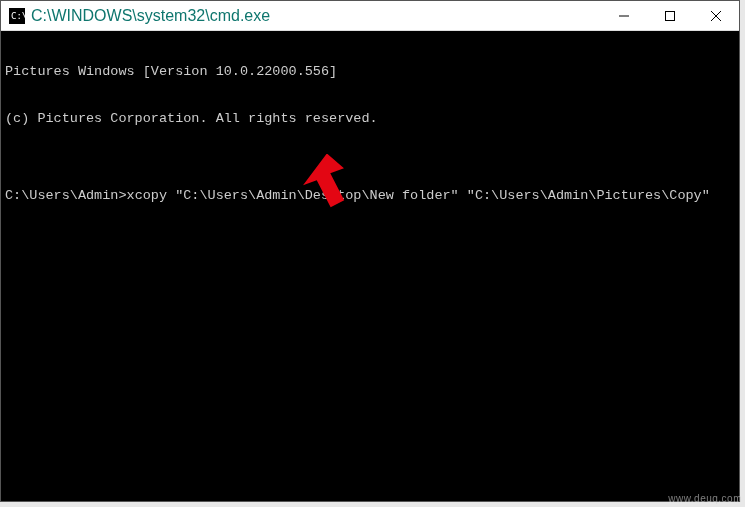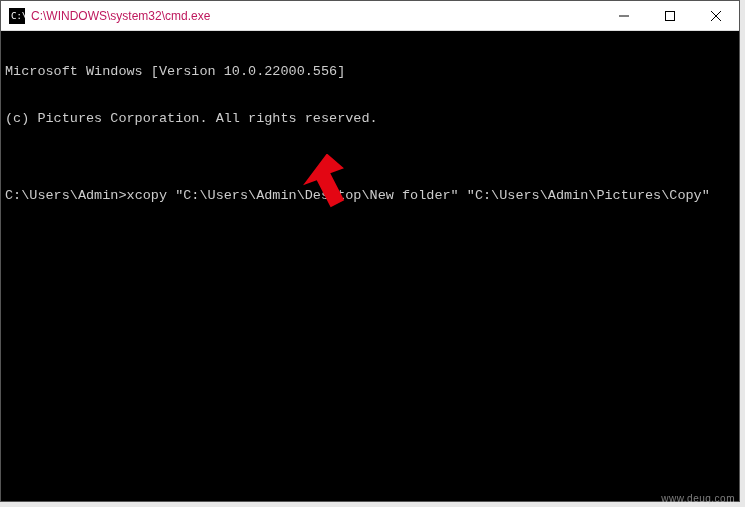--- a/index.html
+++ b/index.html
@@ -36,22 +36,22 @@
       background: #000;
       display: flex;
       align-items: center;
       justify-content: center;
       font-size: 9px;
       color: #fff;
       font-family: monospace;
     }
     .titlebar-title {
       flex: 1;
-      font-size: 12px;
-      color: #be185d;
+      font-size: 16px;
+      color: #0f766e;
     }
     .titlebar-buttons {
       display: flex;
       height: 100%;
     }
     .titlebar-btn {
       width: 46px;
       height: 100%;
       display: flex;
       align-items: center;
@@ -79,21 +79,21 @@
       position: absolute;
       top: 92px;
       left: 294px;
       width: 50px;
       height: 60px;
       pointer-events: none;
     }
     .watermark {
       position: absolute;
       bottom: 3px;
-      right: 10px;
+      right: 3px;
       font-size: 10px;
       color: #cfcfcf;
       font-family: Arial, sans-serif;
       letter-spacing: 0.5px;
       opacity: 0.6;
     }
   </style>
 </head>
 <body>
 
@@ -119,21 +119,21 @@
       </button>
       <button class="titlebar-btn close">
         <svg viewBox="0 0 10 10">
           <line x1="0" y1="0" x2="10" y2="10" stroke="#000" stroke-width="1"></line>
           <line x1="10" y1="0" x2="0" y2="10" stroke="#000" stroke-width="1"></line>
         </svg>
       </button>
     </div>
   </div>
   <div class="console">
-    <span class="console-line">Microsoft Windows [Version 10.0.22000.556]</span>
+    <span class="console-line">Pictures Windows [Version 10.0.22000.556]</span>
     <span class="console-line">(c) Pictures Corporation. All rights reserved.</span>
     <span class="console-line"></span>
     <span class="console-line"><span>C:\Users\Admin&gt;</span><span>xcopy "C:\Users\Admin\Desktop\New folder" "C:\Users\Admin\Pictures\Copy"</span></span>
 
     <div class="arrow-annotation">
       <svg viewBox="0 0 50 60" width="50" height="60">
         <polygon points="34,0 50,16 36,20 48,48 34,54 22,26 8,30" fill="#e30613" transform="rotate(-4 25 30)"></polygon>
       </svg>
     </div>
   </div>

